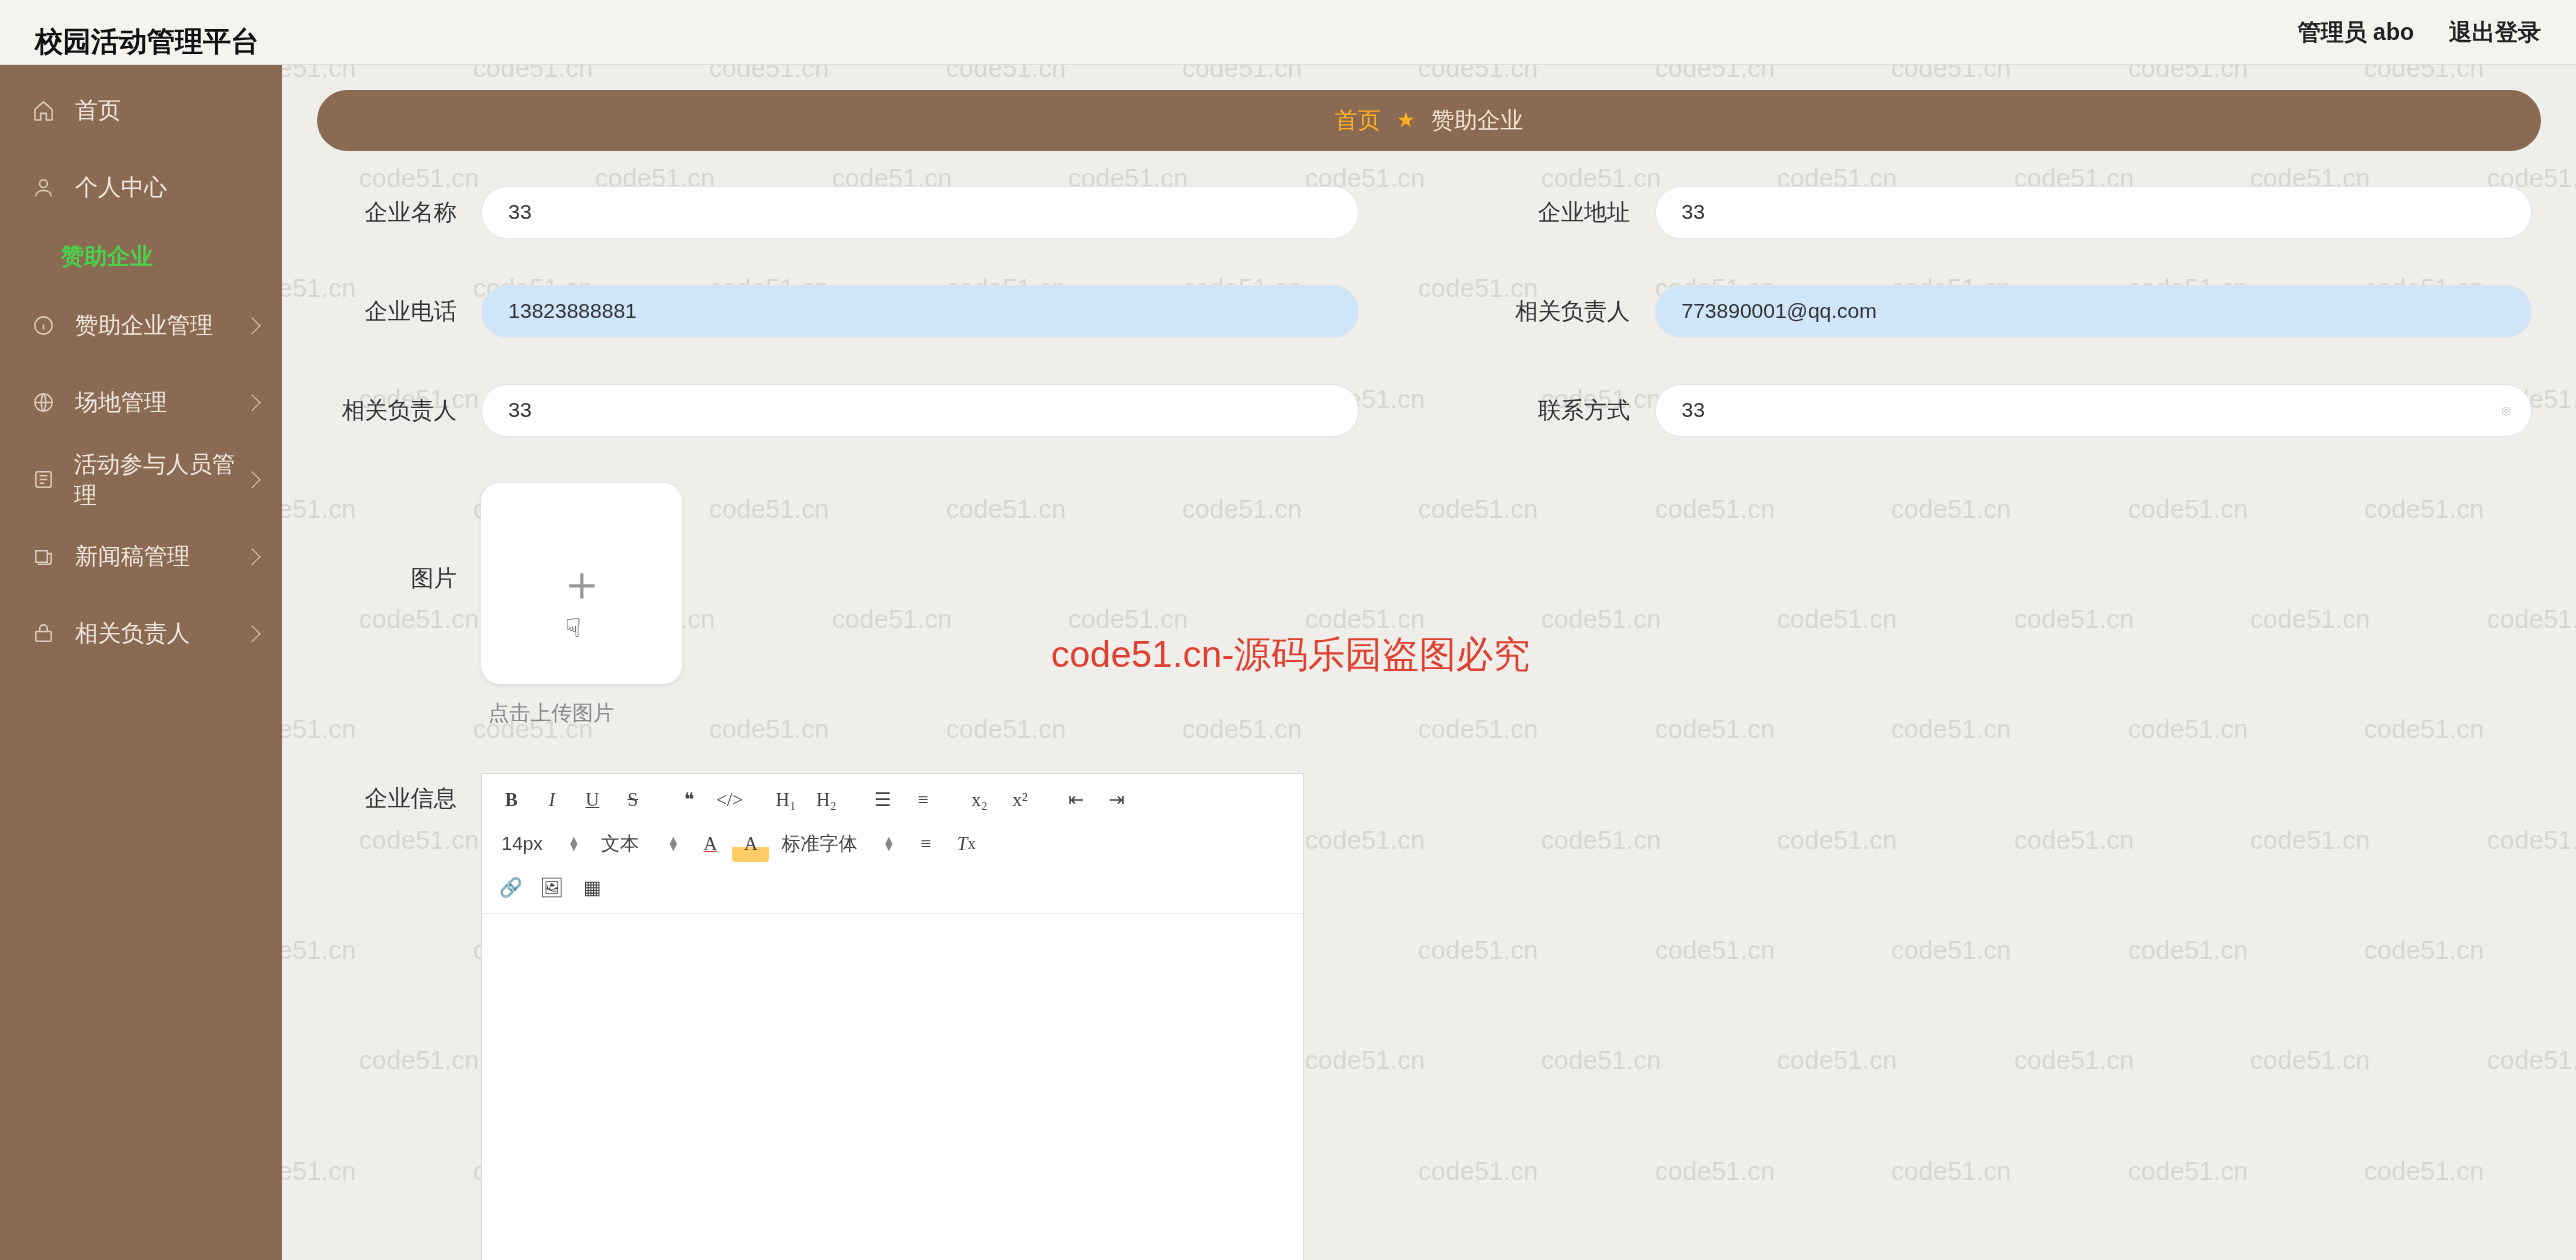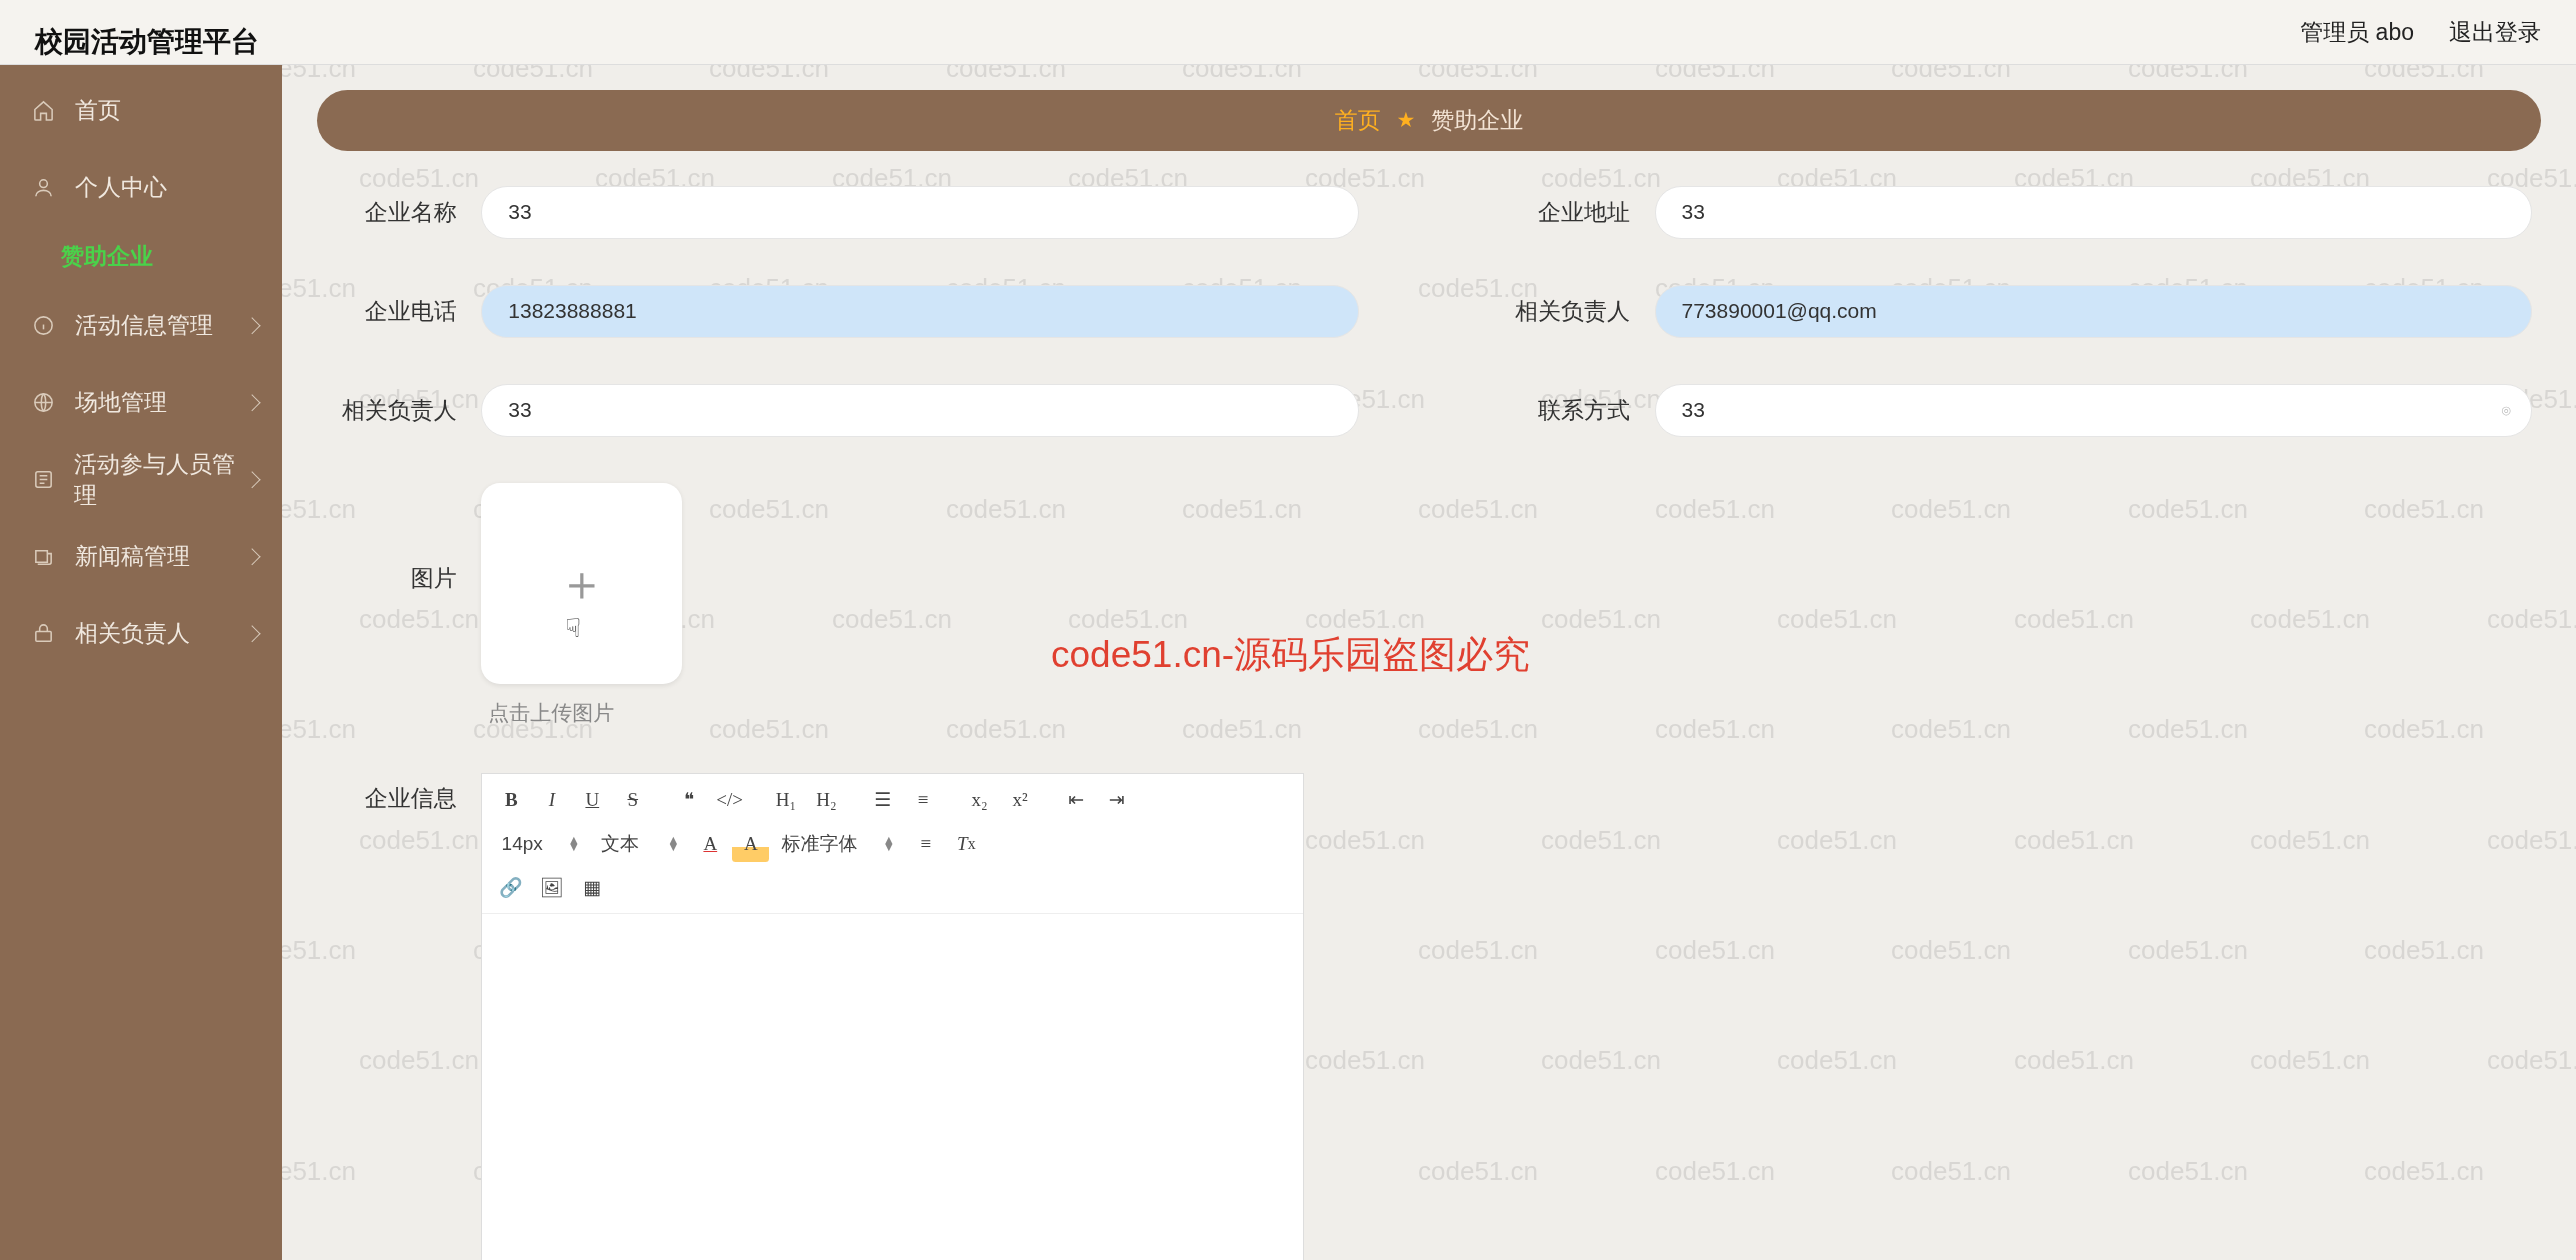--- a/index.html
+++ b/index.html
@@ -6,21 +6,21 @@
 body { font-family: -apple-system, "Microsoft YaHei", "PingFang SC", sans-serif; font-size: 11.4px; color: #333; background: #f0eeea; width: 2576px; height: 1261px; overflow: hidden; position: relative; }
 
 
 .watermark-layer { position: absolute; inset: 0; pointer-events: none; z-index: 0; overflow: hidden; }
 .watermark-layer span { position: absolute; color: rgba(120,120,120,0.2); font-size: 26px; font-weight: 500; white-space: nowrap; }
 .watermark-center { position: absolute; left: 1051px; top: 630px; color: #e04030; font-size: 37px; font-weight: 500; z-index: 2; pointer-events: none; }
 
 
 .app-header { height: 65px; background: #f5f3ef; border-bottom: 0.9px solid #ddd; display: flex; align-items: center; padding: 0 35px; justify-content: space-between; position: relative; z-index: 5; }
 .app-header .brand { font-size: 28px; font-weight: 700; color: #111; margin-top: 20px; }
-.app-header .right { display: flex; gap: 35px; font-size: 23px; color: #222; }
+.app-header .right { display: flex; gap: 35px; font-size: 23px; color: #222; font-weight: bold; }
 .app-header .right span { cursor: pointer; }
 
 
 .sidebar { position: absolute; top: 65px; left: 0; width: 282px; bottom: 0; background: #8a6a52; color: #fff; z-index: 3; padding-top: 7px; }
 .side-item { display: flex; align-items: center; height: 77px; padding: 0 31.5px; cursor: pointer; font-size: 23px; color: #f0e8df; gap: 19px; position: relative; }
 .side-item.has-arrow::after { content: ""; position: absolute; right: 24.5px; width: 10.5px; height: 10.5px; border-right: 1.8px solid #d8cabb; border-bottom: 1.8px solid #d8cabb; transform: rotate(-45deg); }
 .side-item.expanded.has-arrow::after { transform: rotate(45deg); }
 .side-sub { padding-left: 61px; height: 61px; display: flex; align-items: center; font-size: 23px; cursor: pointer; }
 .side-sub.active { color: #4ad24a; font-weight: 600; }
 .side-icon { width: 24.5px; height: 24.5px; display: inline-flex; align-items: center; justify-content: center; opacity: 0.85; }
@@ -220,21 +220,21 @@
     <span>个人中心</span>
   </div>
   <div class="side-sub active">赞助企业</div>
   <div class="side-item has-arrow">
     <span class="side-icon">
         <svg viewBox="0 0 24 24">
           <circle cx="12" cy="12" r="9"></circle>
           <path d="M12 8v0M12 11v5"></path>
         </svg>
       </span>
-    <span>活动信息管理</span>
+    <span>赞助企业管理</span>
   </div>
   <div class="side-item has-arrow">
     <span class="side-icon">
         <svg viewBox="0 0 24 24">
           <circle cx="12" cy="12" r="9"></circle>
           <path d="M3 12h18M12 3c3 3 3 15 0 18M12 3c-3 3-3 15 0 18"></path>
         </svg>
       </span>
     <span>场地管理</span>
   </div>

